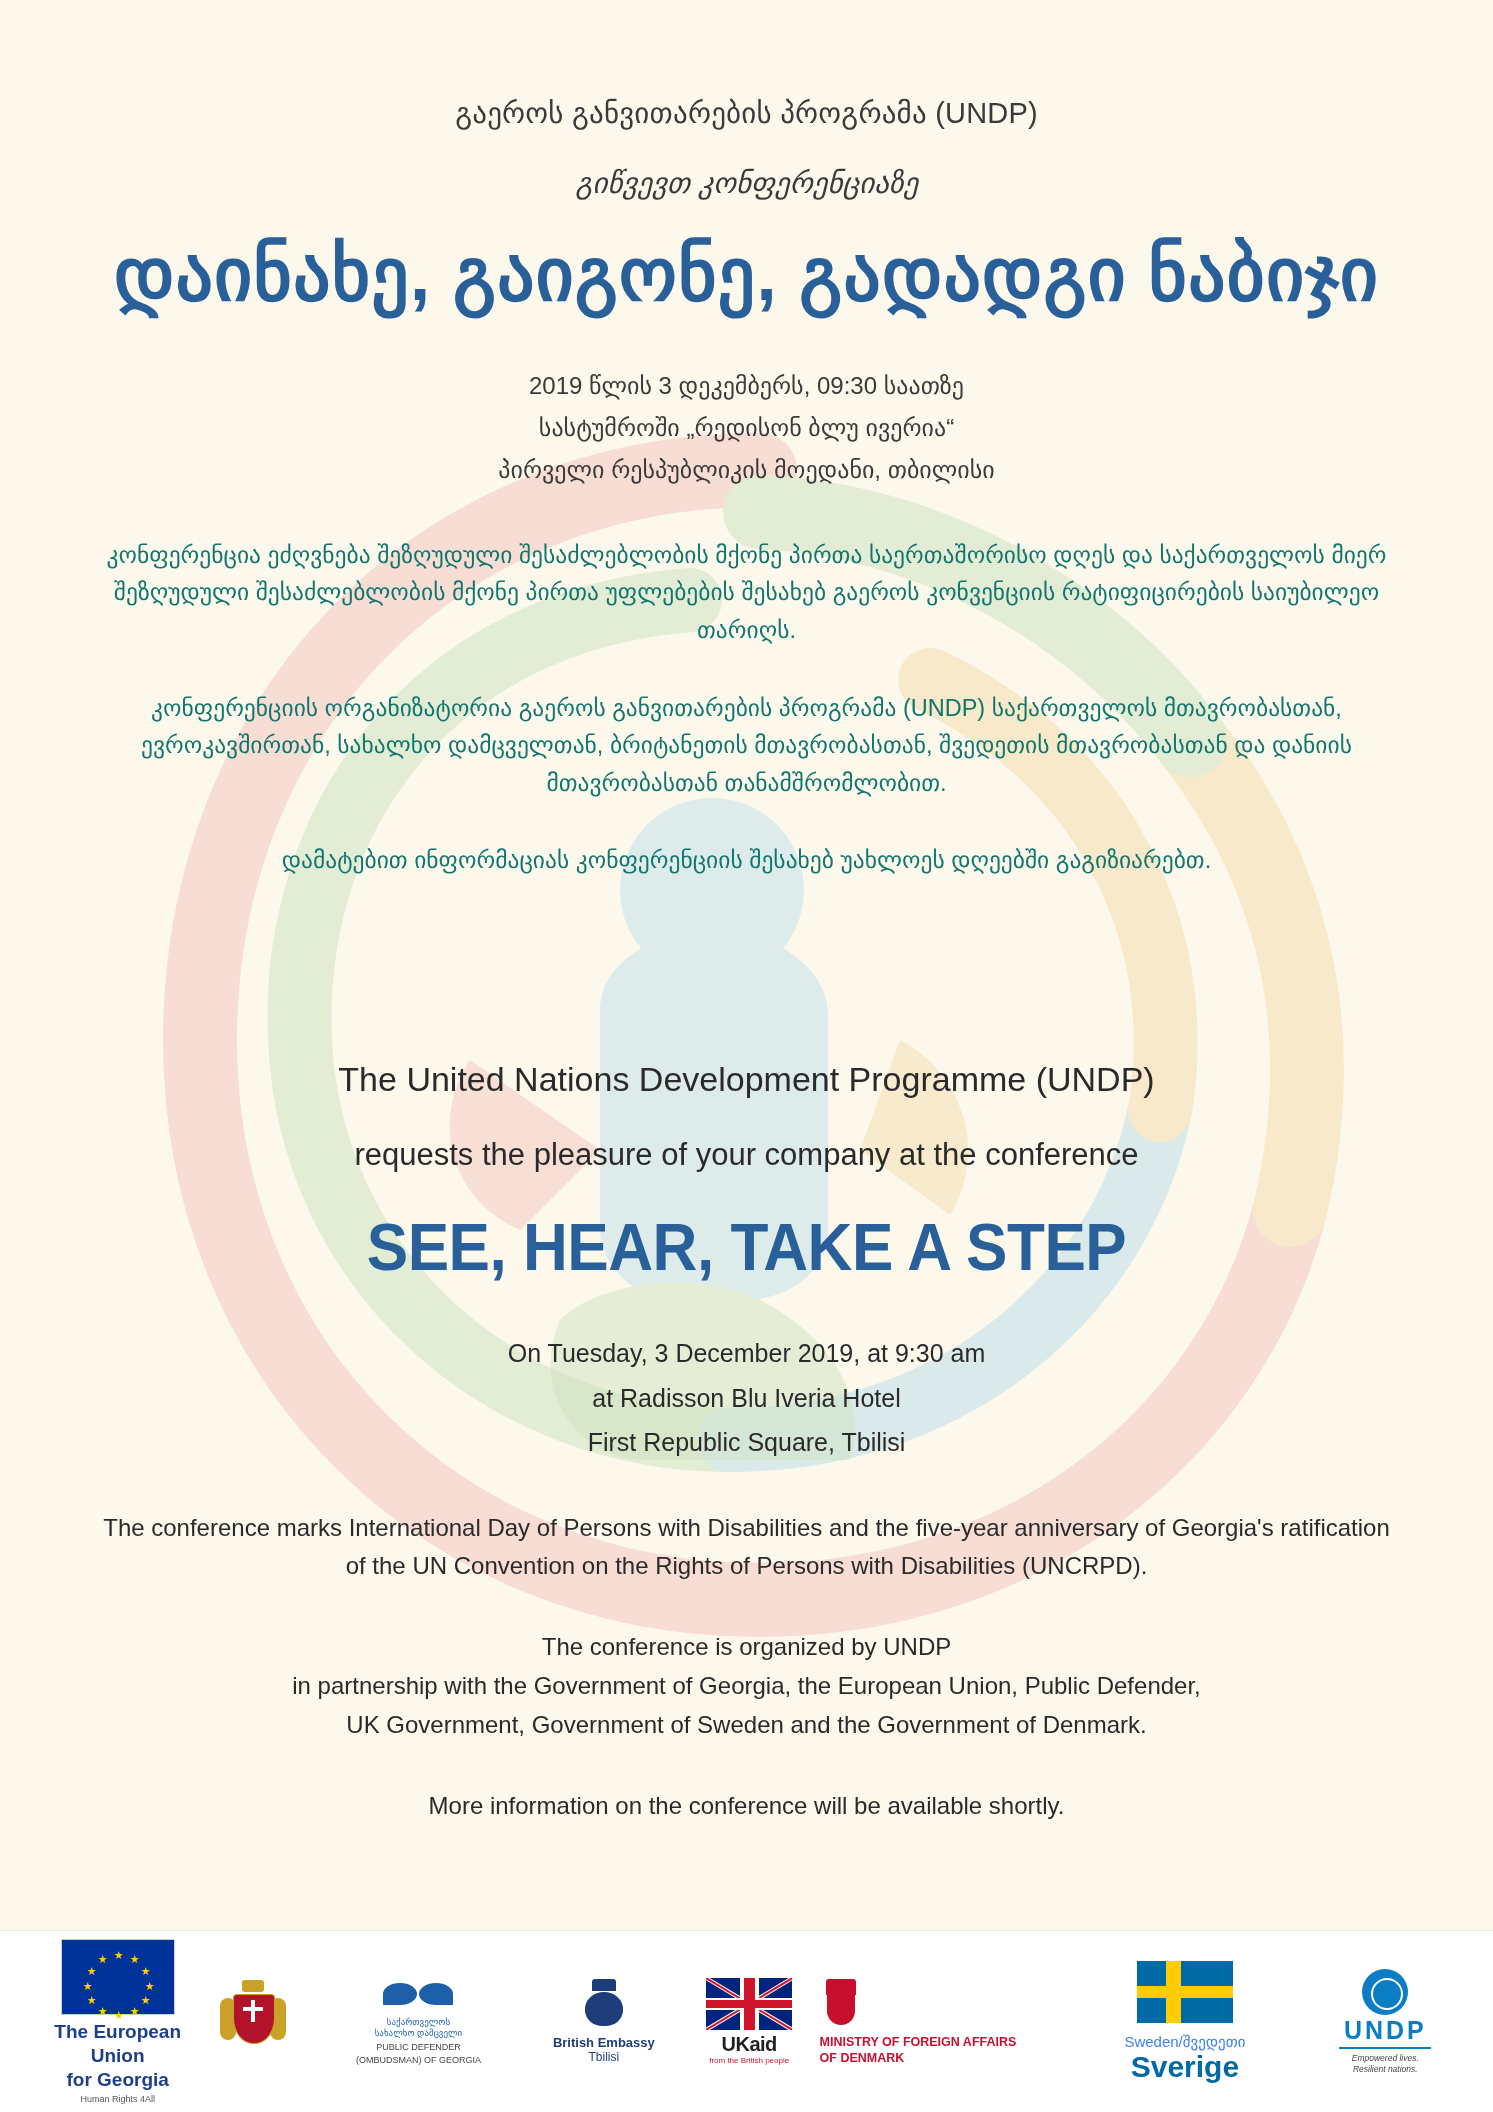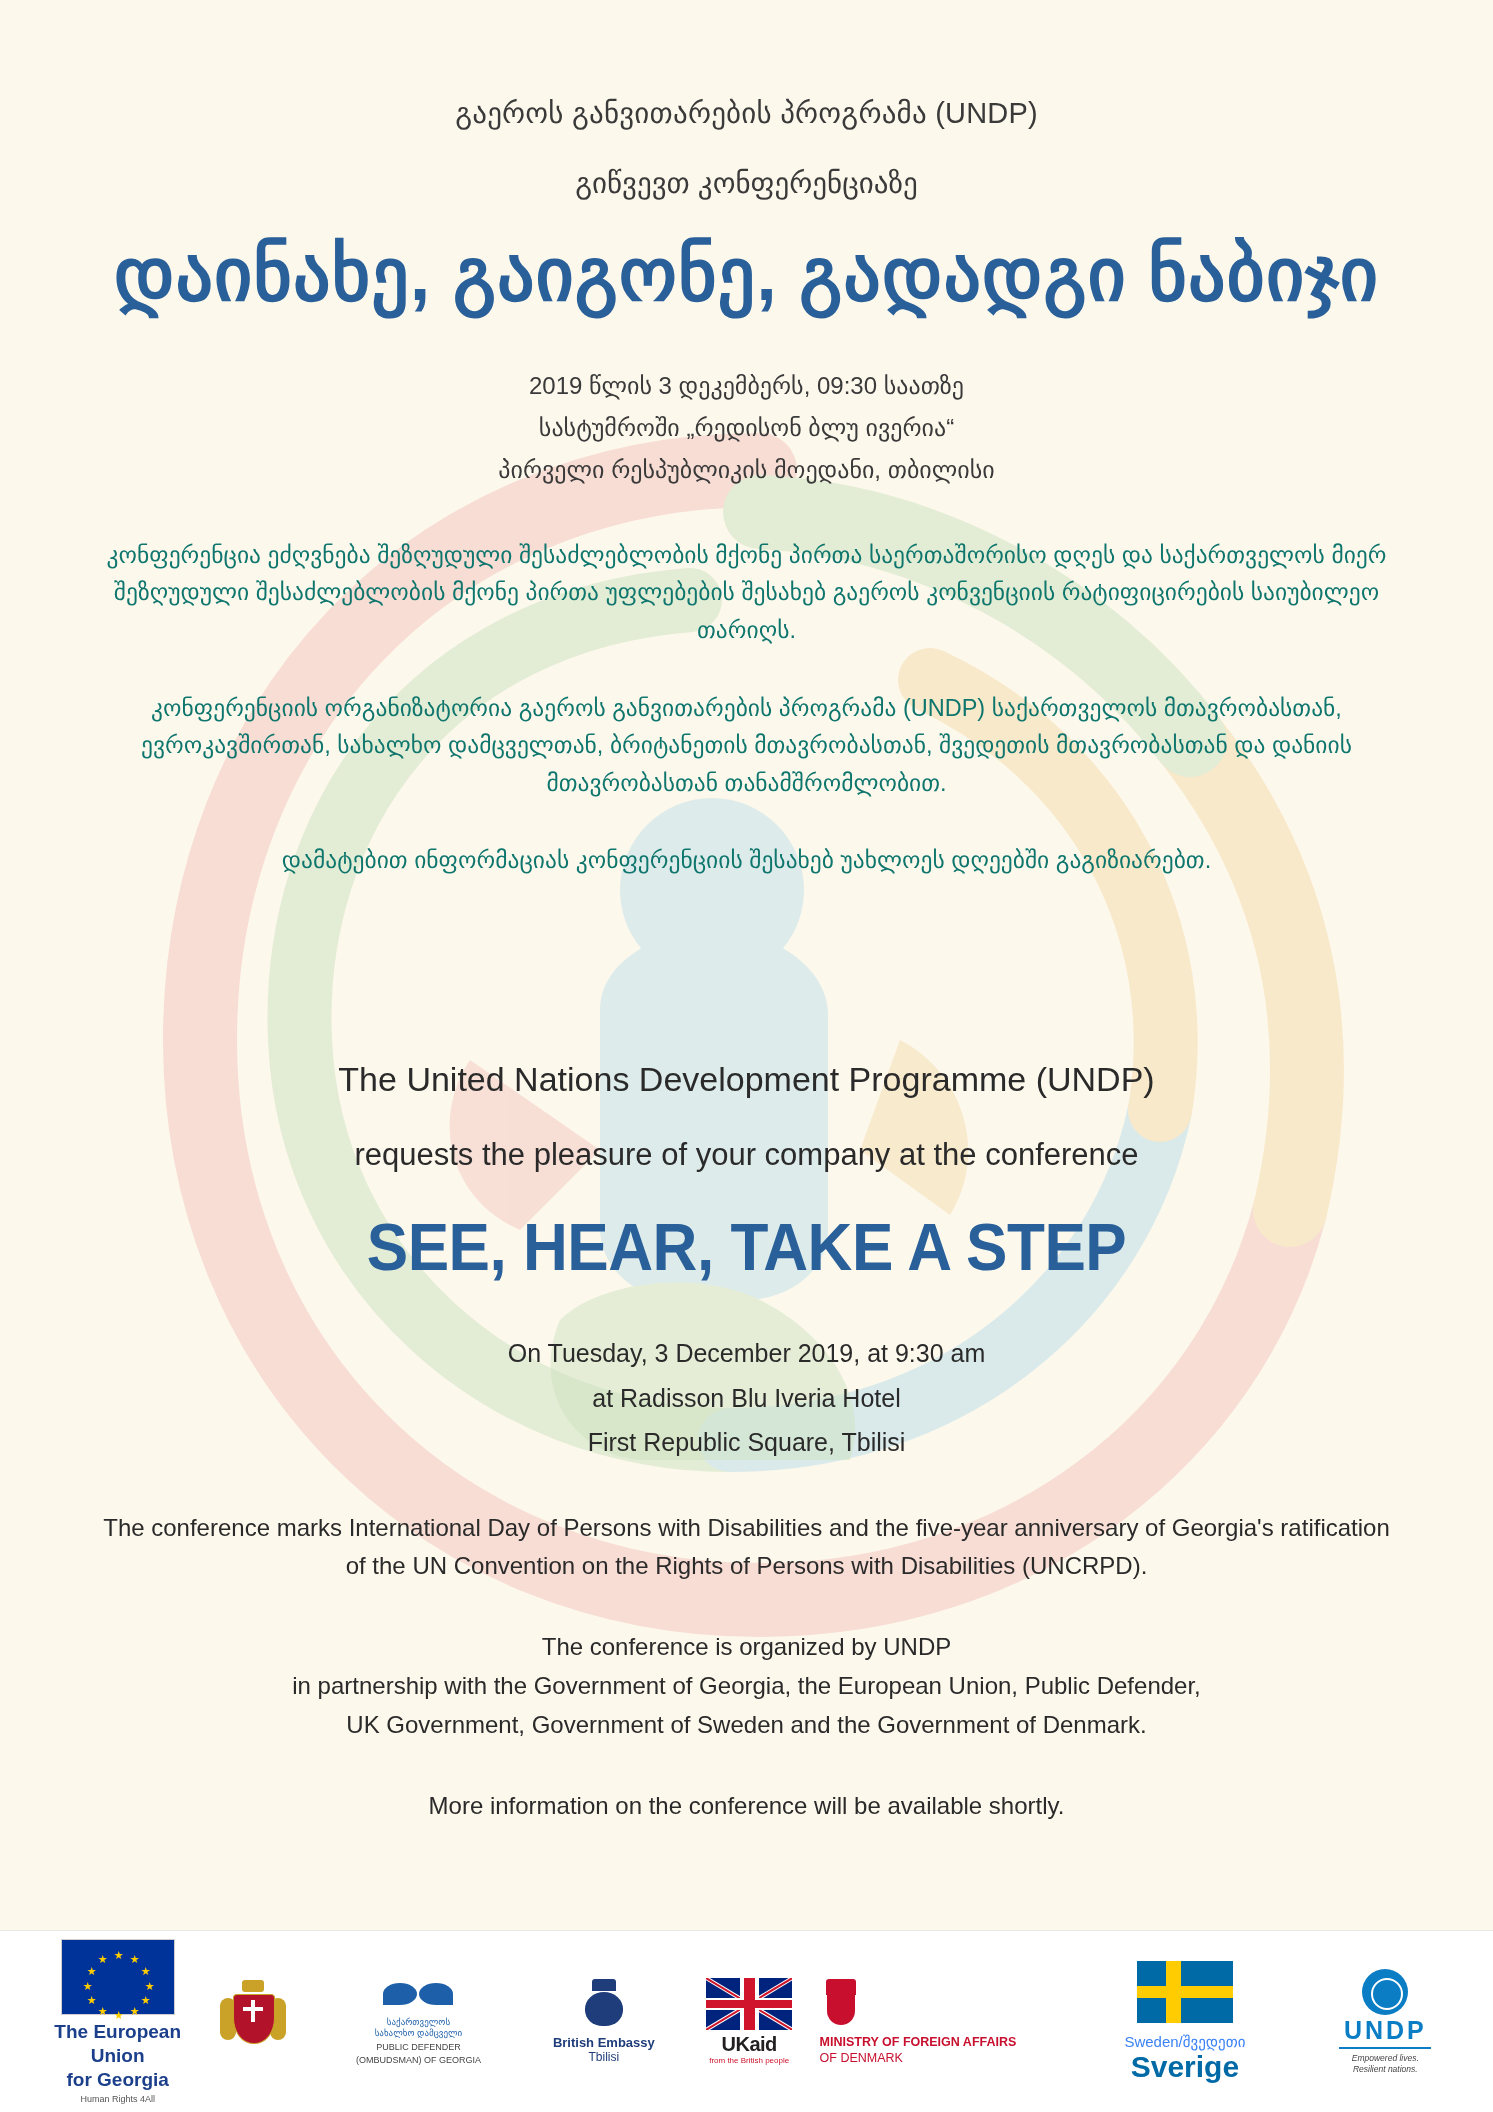--- a/index.html
+++ b/index.html
@@ -42,20 +42,21 @@
     font-size: 29px;
     color: #3a3a3a;
     padding-top: 96px;
     letter-spacing: 0.2px;
   }
   .ka-line2 {
     text-align: center;
     font-size: 29px;
     color: #3a3a3a;
     padding-top: 36px;
+    font-style: italic;
   }
   .ka-title {
     text-align: center;
     font-size: 74px;
     font-weight: bold;
     color: #2a6099;
     letter-spacing: 1px;
     margin-top: 34px;
     line-height: 1.12;
   }
@@ -237,21 +238,21 @@
   .uk-cv2 { position:absolute; left:43.5%; top:0; width:13%; height:100%; background:#cf142b; }
   .uk-ch2 { position:absolute; left:0; top:43%; width:100%; height:14%; background:#cf142b; }
   .ukaid-t { font-size: 20px; font-weight:bold; color:#231f20; letter-spacing:-0.5px; }
   .ukaid-s { font-size: 8px; color:#cf142b; }
   
   .dk { width: 230px; display:flex; align-items:flex-start; gap:8px; }
   .dk-crest { width: 42px; height: 50px; position:relative; }
   .dk-crown { position:absolute; left:6px; top:2px; width:30px; height:16px; background:#c8102e; border-radius:3px 3px 0 0; }
   .dk-shield { position:absolute; left:7px; top:18px; width:28px; height:30px; background:#c8102e; border-radius:0 0 14px 14px; }
   .dk-t1 { font-size: 12.5px; font-weight:bold; color:#c8102e; line-height:1.25; text-align:left; }
-  .dk-t2 { font-size: 12.5px; font-weight:normal; color:#c8102e; line-height:1.25; text-align:left; }
+  .dk-t2 { font-size: 12.5px; font-weight:bold; color:#c8102e; line-height:1.25; text-align:left; }
   
   .se { width: 260px; display:flex; align-items:center; gap:10px; }
   .se-flag {
     width: 96px; height: 62px; background:#006aa7; position:relative;
   }
   .se-v { position:absolute; left:30%; top:0; width:16%; height:100%; background:#fecc00; }
   .se-h { position:absolute; left:0; top:40%; width:100%; height:20%; background:#fecc00; }
   .se-t1 { font-size: 15px; color:#3b82f6; line-height:1.2; }
   .se-t2 { font-size: 30px; color:#006aa7; font-weight:bold; line-height:1.05; }
   

